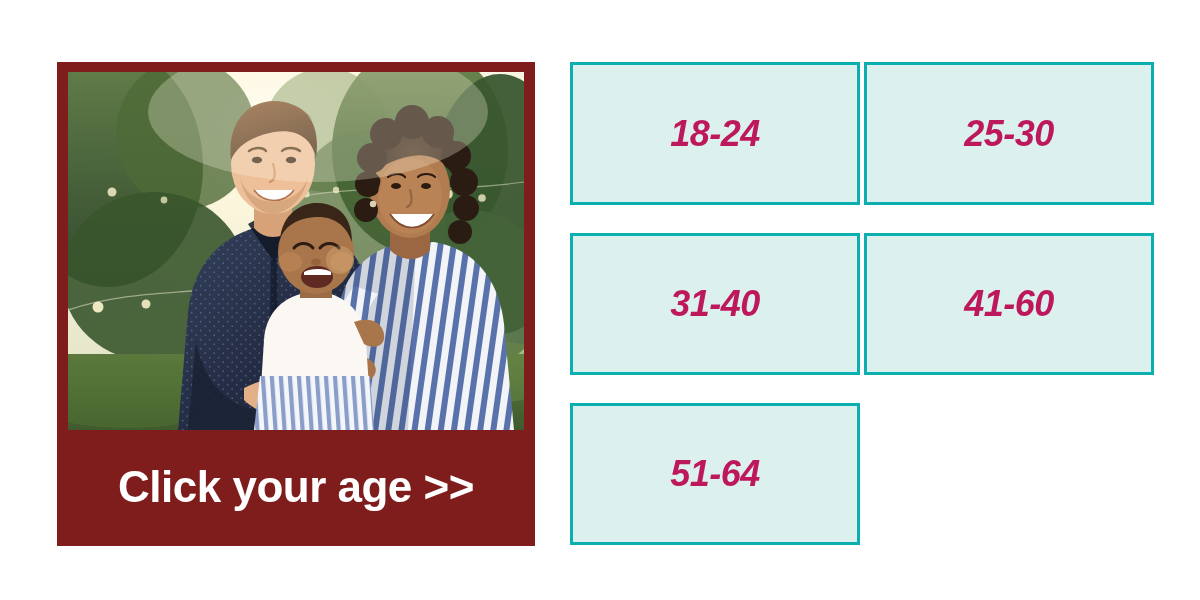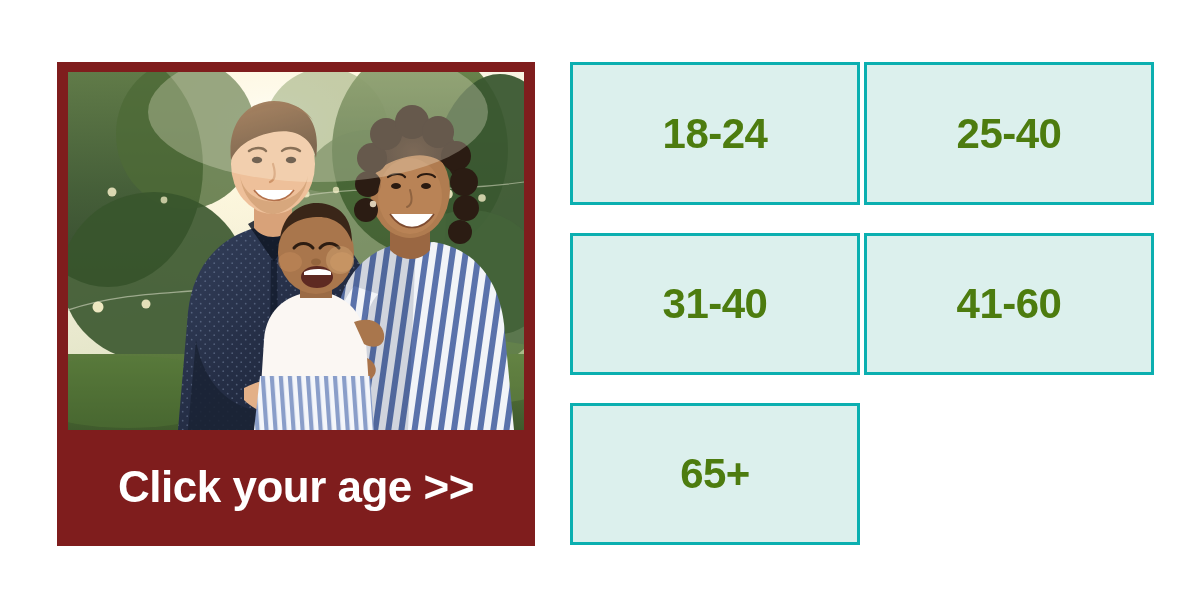--- a/index.html
+++ b/index.html
@@ -85,26 +85,27 @@
     background: #dcf0ed;
     border: 3px solid #0bafb0;
     box-sizing: border-box;
     display: flex;
     align-items: center;
     justify-content: center;
     cursor: pointer;
   }
 
   .age-cell-label {
-    color: #4d7c0f;
-    font-size: 42px;
+    color: #be185d;
+    font-size: 36px;
     font-weight: bold;
     letter-spacing: -0.5px;
     line-height: 1;
     user-select: none;
+    font-style: italic;
   }
 </style>
 </head>
 <body>
 
 <div id="stage">
 
   <div class="promo-card">
 
     <div class="promo-photo">
@@ -309,31 +310,31 @@
     <div class="promo-caption">Click your age &gt;&gt;</div>
   </div>
 
   <div class="age-grid">
 
     <div class="age-cell">
       <span class="age-cell-label">18-24</span>
     </div>
 
     <div class="age-cell">
-      <span class="age-cell-label">25-40</span>
+      <span class="age-cell-label">25-30</span>
     </div>
 
     <div class="age-cell">
       <span class="age-cell-label">31-40</span>
     </div>
 
     <div class="age-cell">
       <span class="age-cell-label">41-60</span>
     </div>
 
-
-    <div class="age-cell">
-      <span class="age-cell-label">65+</span>
-    </div>
+    <div class="age-cell">
+      <span class="age-cell-label">51-64</span>
+    </div>
+
 
   </div>
 
 </div>
 
 </body></html>

